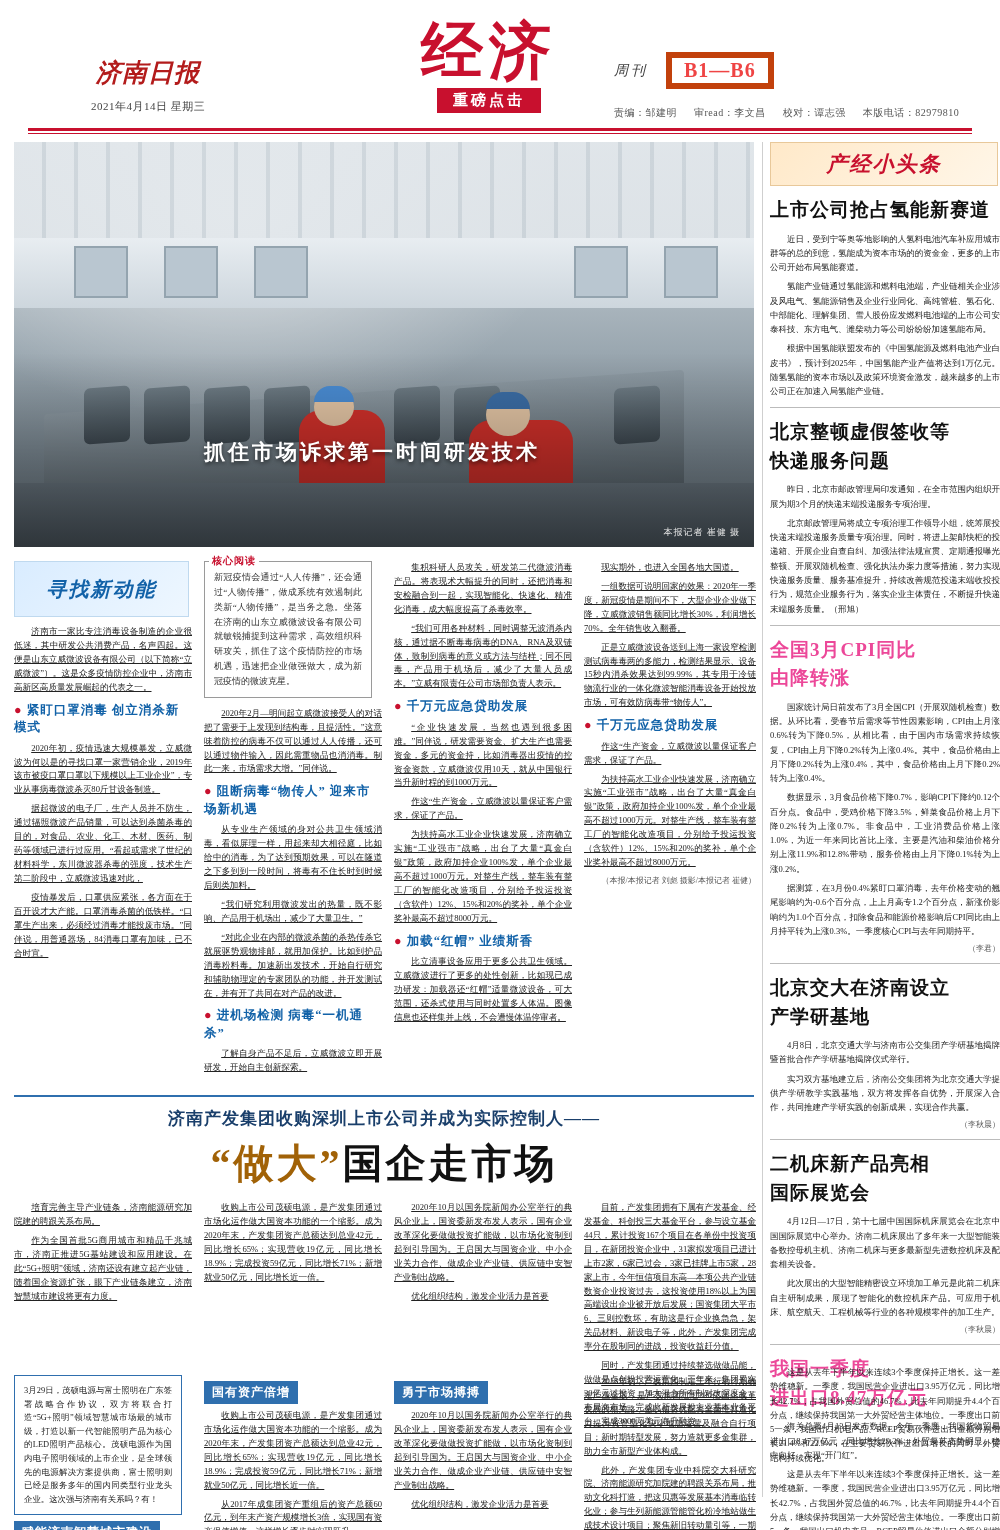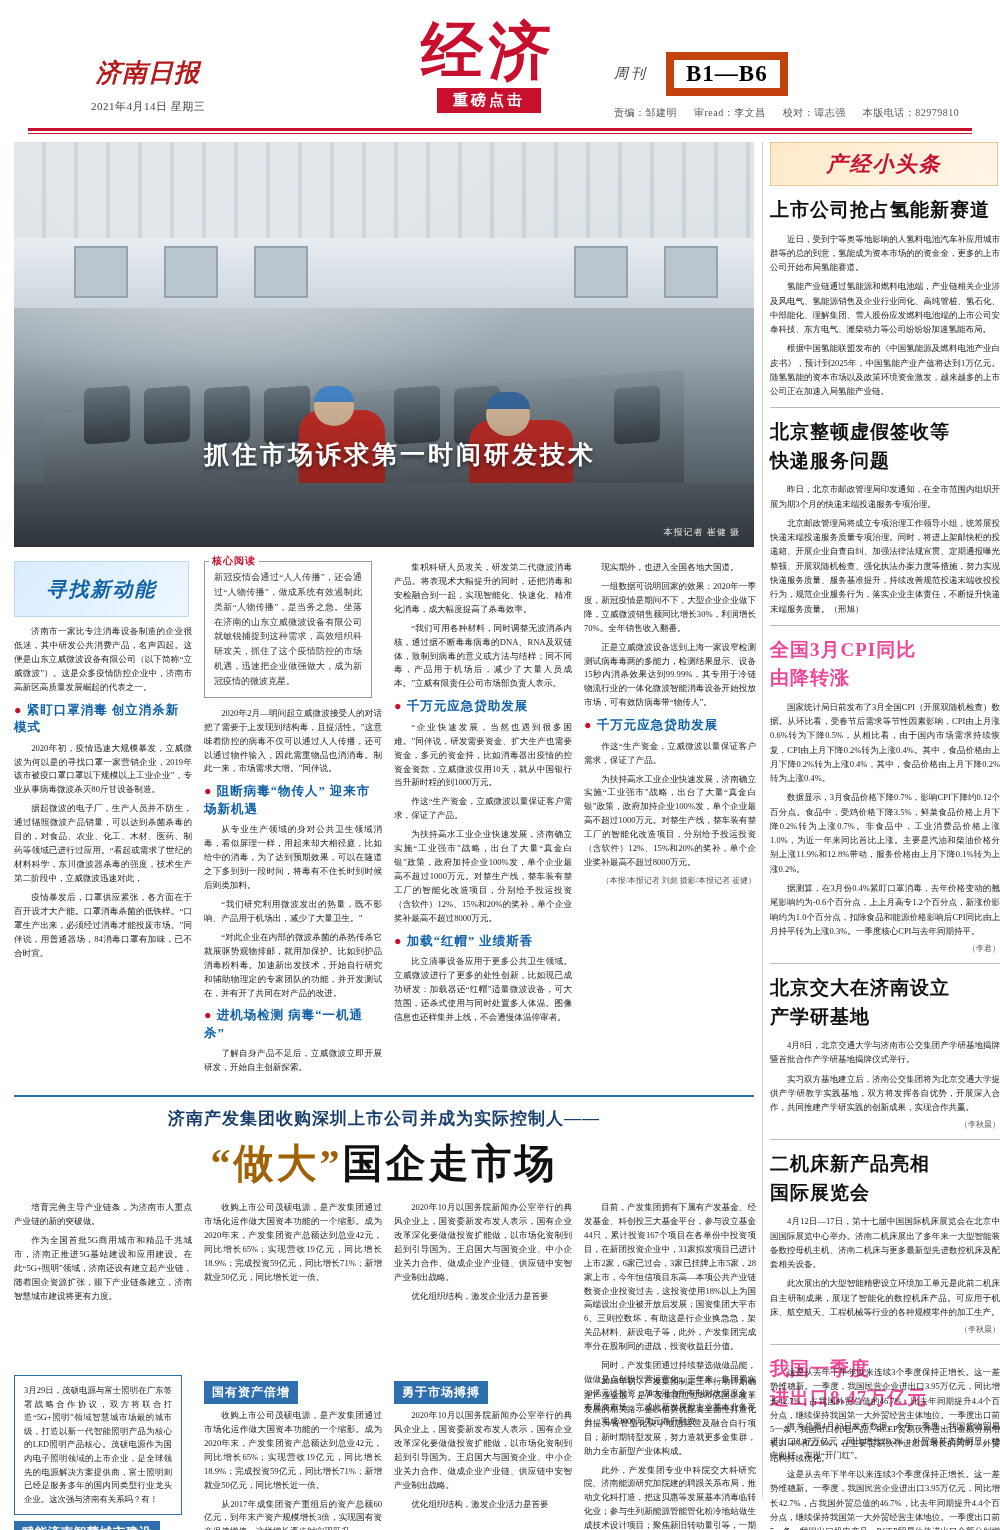--- a/index.html
+++ b/index.html
@@ -30,21 +30,21 @@
   }
   .mh-sub {
     margin-top:6px; display:inline-block;
     background:#c8102e; color:#fff; font-size:15px;
     padding:3px 16px; letter-spacing:3px; font-weight:bold;
   }
   .mh-right { position:absolute; left:600px; top:42px; }
   .mh-week { font-size:14px; color:#404040; letter-spacing:3px; display:inline-block; vertical-align:middle;font-style:italic;}
   .mh-range {
     display:inline-block; vertical-align:middle; margin-left:14px;
-    border:8px solid #c2410c; color:#000000; font-size:23px;
+    border:6px solid #c2410c; color:#ef4444; font-size:20px;
     padding:1px 12px; font-weight:bold; letter-spacing:1px;
   }
   .mh-credits {
     position:absolute; left:600px; top:96px; font-size:10px; color:#555;
     letter-spacing:0.5px;
   }
   .mh-credits span { margin-right:14px; }
   .mh-rule { position:absolute; left:14px; right:14px; top:118px; height:3px; background:#c8102e; }
   .mh-rule2 { position:absolute; left:14px; right:14px; top:123px; height:1px; background:#c8102e; }
 
@@ -93,21 +93,21 @@
   .hero-cap2 { position:absolute; left:472px; top:250px; width:44px; height:17px; background:#3c6fa8; border-radius:20px 20px 0 0;}
   .hero-floor {
     position:absolute; left:0; bottom:0; width:100%; height:64px;
     background:linear-gradient(#6d7a84,#55616a);
   }
   .hero-shade {
     position:absolute; inset:0;
     background:linear-gradient(to bottom, rgba(0,0,0,0) 52%, rgba(0,0,0,.45) 100%);
   }
   .hero-kicker {
-    position:absolute; left:190px; top:296px; color:#fff; font-size:25px;
+    position:absolute; left:190px; top:296px; color:#fff; font-size:21px;
     letter-spacing:3px; font-weight:bold; text-shadow:0 2px 4px rgba(0,0,0,.6);
   }
   .hero-head-line {
     position:absolute; left:160px; top:326px; color:#fff;
     font-size:47px; font-weight:bold; letter-spacing:3px;
     text-shadow:0 3px 7px rgba(0,0,0,.7);
   }
   .hero-head-line .hl { color:#ffd24a; }
   .hero-credit {
     position:absolute; right:14px; bottom:8px; color:#e8e8e8; font-size:9px; letter-spacing:1px;
@@ -127,21 +127,21 @@
   }
   .lead-box {
     border:1px solid #9a9a9a; padding:8px 9px; width:168px;
     font-size:9px; line-height:1.65; color:#333; text-align:justify;
   }
   .lead-tag {
     position:absolute; left:4px; top:-9px; background:#fff; color:#c8102e;
     font-size:10px; font-weight:bold; padding:0 3px; letter-spacing:1px;
   }
   .col-text { font-size:8.6px; line-height:1.62; text-align:justify; color:#222; }
-  .col-text p { margin:0 0 5px 0; text-indent:2em; }
+  .col-text p { margin:0 0 5px 0; text-indent:2em;text-decoration:underline; }
   .sub-h {
     font-size:12.5px; font-weight:bold; color:#1262a8; letter-spacing:1px;
     margin:7px 0 5px 0; line-height:1.4;
   }
   .sub-h .dot { color:#c8102e; }
 
   
   .mid { position:relative; margin-top:8px; width:740px; border-top:2px solid #2f6fae; padding-top:10px;}
   .mid-kicker { text-align:center; font-size:17px; font-weight:bold; color:#1a3f6b; letter-spacing:1px;}
   .mid-title {
@@ -311,21 +311,21 @@
         </div>
       </div>
 
       <div class="mid">
         <div class="mid-kicker">济南产发集团收购深圳上市公司并成为实际控制人——</div>
         <div class="mid-title"><span class="q">“做大”</span><span>国企走市场</span></div>
 
         <div class="mid-cols" style="position:relative; height:225px;">
           <div class="ubox" style="left:0; top:0; width:178px;">
             <div class="col-text">
-              <p>培育完善主导产业链条，为济南市人重点产业链的新的突破做。</p>
+              <p>培育完善主导产业链条，济南能源研究加院建的聘跟关系布局。</p>
               <p>作为全国首批5G商用城市和精品千兆城市，济南正推进5G基站建设和应用建设。在此“5G+照明”领域，济南还设有建立起产业链，随着国企资源扩张，眼下产业链条建立，济南智慧城市建设将更有力度。</p>
             </div>
           </div>
           <div class="ubox" style="left:190px; top:0; width:178px;">
             <div class="col-text">
               <p>收购上市公司茂硕电源，是产发集团通过市场化运作做大国资本功能的一个缩影。成为2020年末，产发集团资产总额达到总业42元，同比增长65%；实现营收19亿元，同比增长18.9%；完成投资59亿元，同比增长71%；新增就业50亿元，同比增长近一倍。</p>
             </div>
           </div>
           <div class="ubox" style="left:380px; top:0; width:178px;">
             <div class="col-text">

